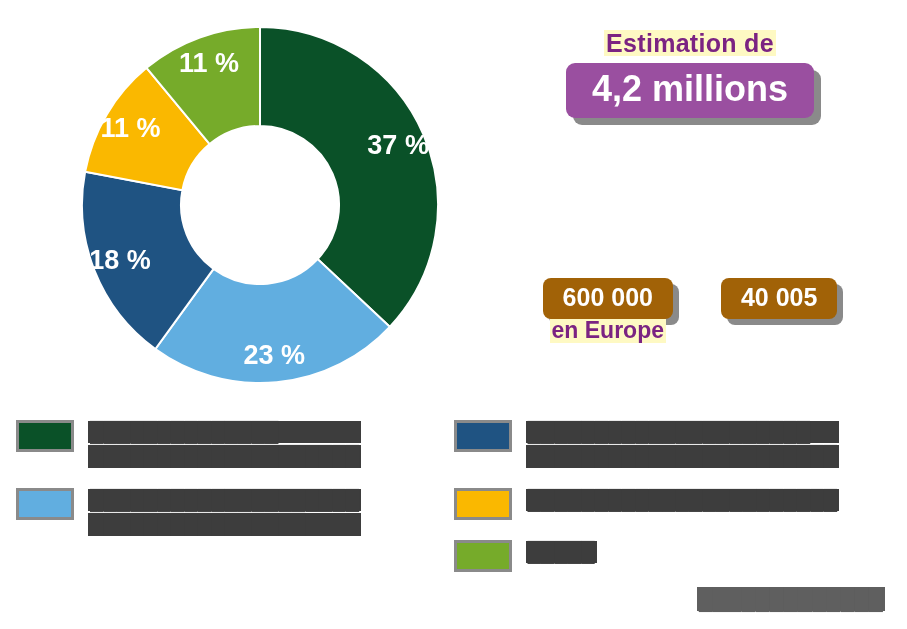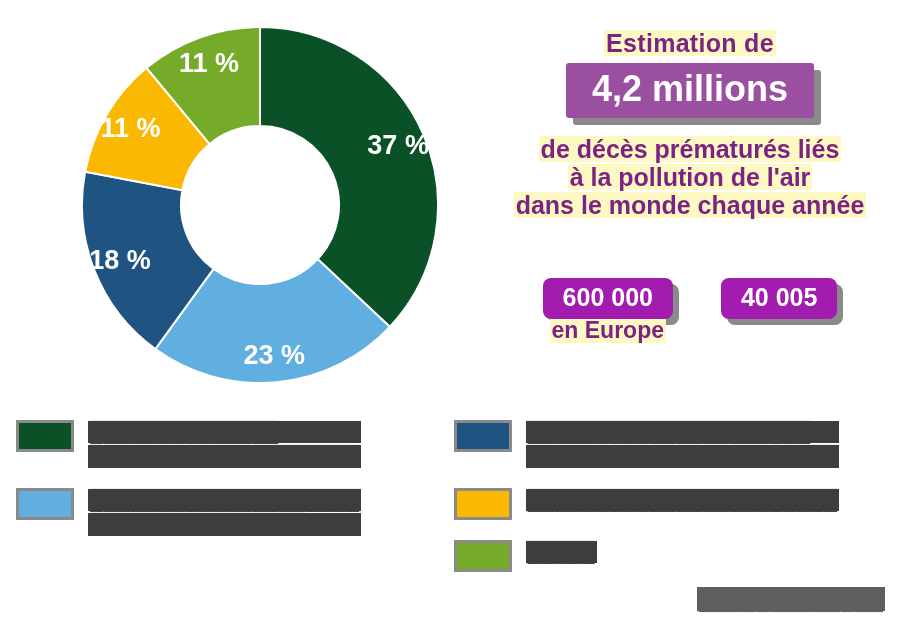--- a/index.html
+++ b/index.html
@@ -56,21 +56,21 @@
     padding: 0 2px;
     white-space: nowrap;
   }
   #estimation-label {
     font-size: 25px;
     letter-spacing: 0.3px;
   }
   #big-number-box {
     display: inline-block;
     background: #9a4fa0;
-    border-radius: 3px;
+    border-radius: 9px;
     padding: 7px 26px 10px 26px;
     margin-top: 7px;
     box-shadow: 7px 7px 0 0 #8a8a8a;
   }
   #big-number {
     color: #ffffff;
     font-size: 36px;
     font-weight: bold;
     line-height: 1.05;
     white-space: nowrap;
@@ -90,21 +90,21 @@
     left: 490px;
     top: 278px;
     width: 400px;
     display: flex;
     justify-content: center;
     gap: 48px;
   }
   .sub-stat { text-align: center; }
   .sub-stat-box {
     display: inline-block;
-    background: #a21caf;
+    background: #a16207;
     border-radius: 8px;
     padding: 5px 20px 7px 20px;
     box-shadow: 6px 6px 0 0 #8a8a8a;
   }
   .sub-stat-value {
     color: #ffffff;
     font-size: 25px;
     font-weight: bold;
     white-space: nowrap;
   }
@@ -199,25 +199,20 @@
 
   <div id="stats-panel">
     <div>
       <span id="estimation-label" class="redacted-line">Estimation de</span>
     </div>
 
     <div id="big-number-box">
       <div id="big-number">4,2 millions</div>
     </div>
 
-    <div id="description-block">
-      <span class="redacted-line desc-line">de décès prématurés liés</span>
-      <span class="redacted-line desc-line">à la pollution de l'air</span>
-      <span class="redacted-line desc-line">dans le monde chaque année</span>
-    </div>
   </div>
 
   <div id="sub-stats">
     <div class="sub-stat">
       <div class="sub-stat-box">
         <div class="sub-stat-value">600 000</div>
       </div>
       <div>
         <span class="redacted-line sub-stat-caption">en Europe</span>
       </div>

